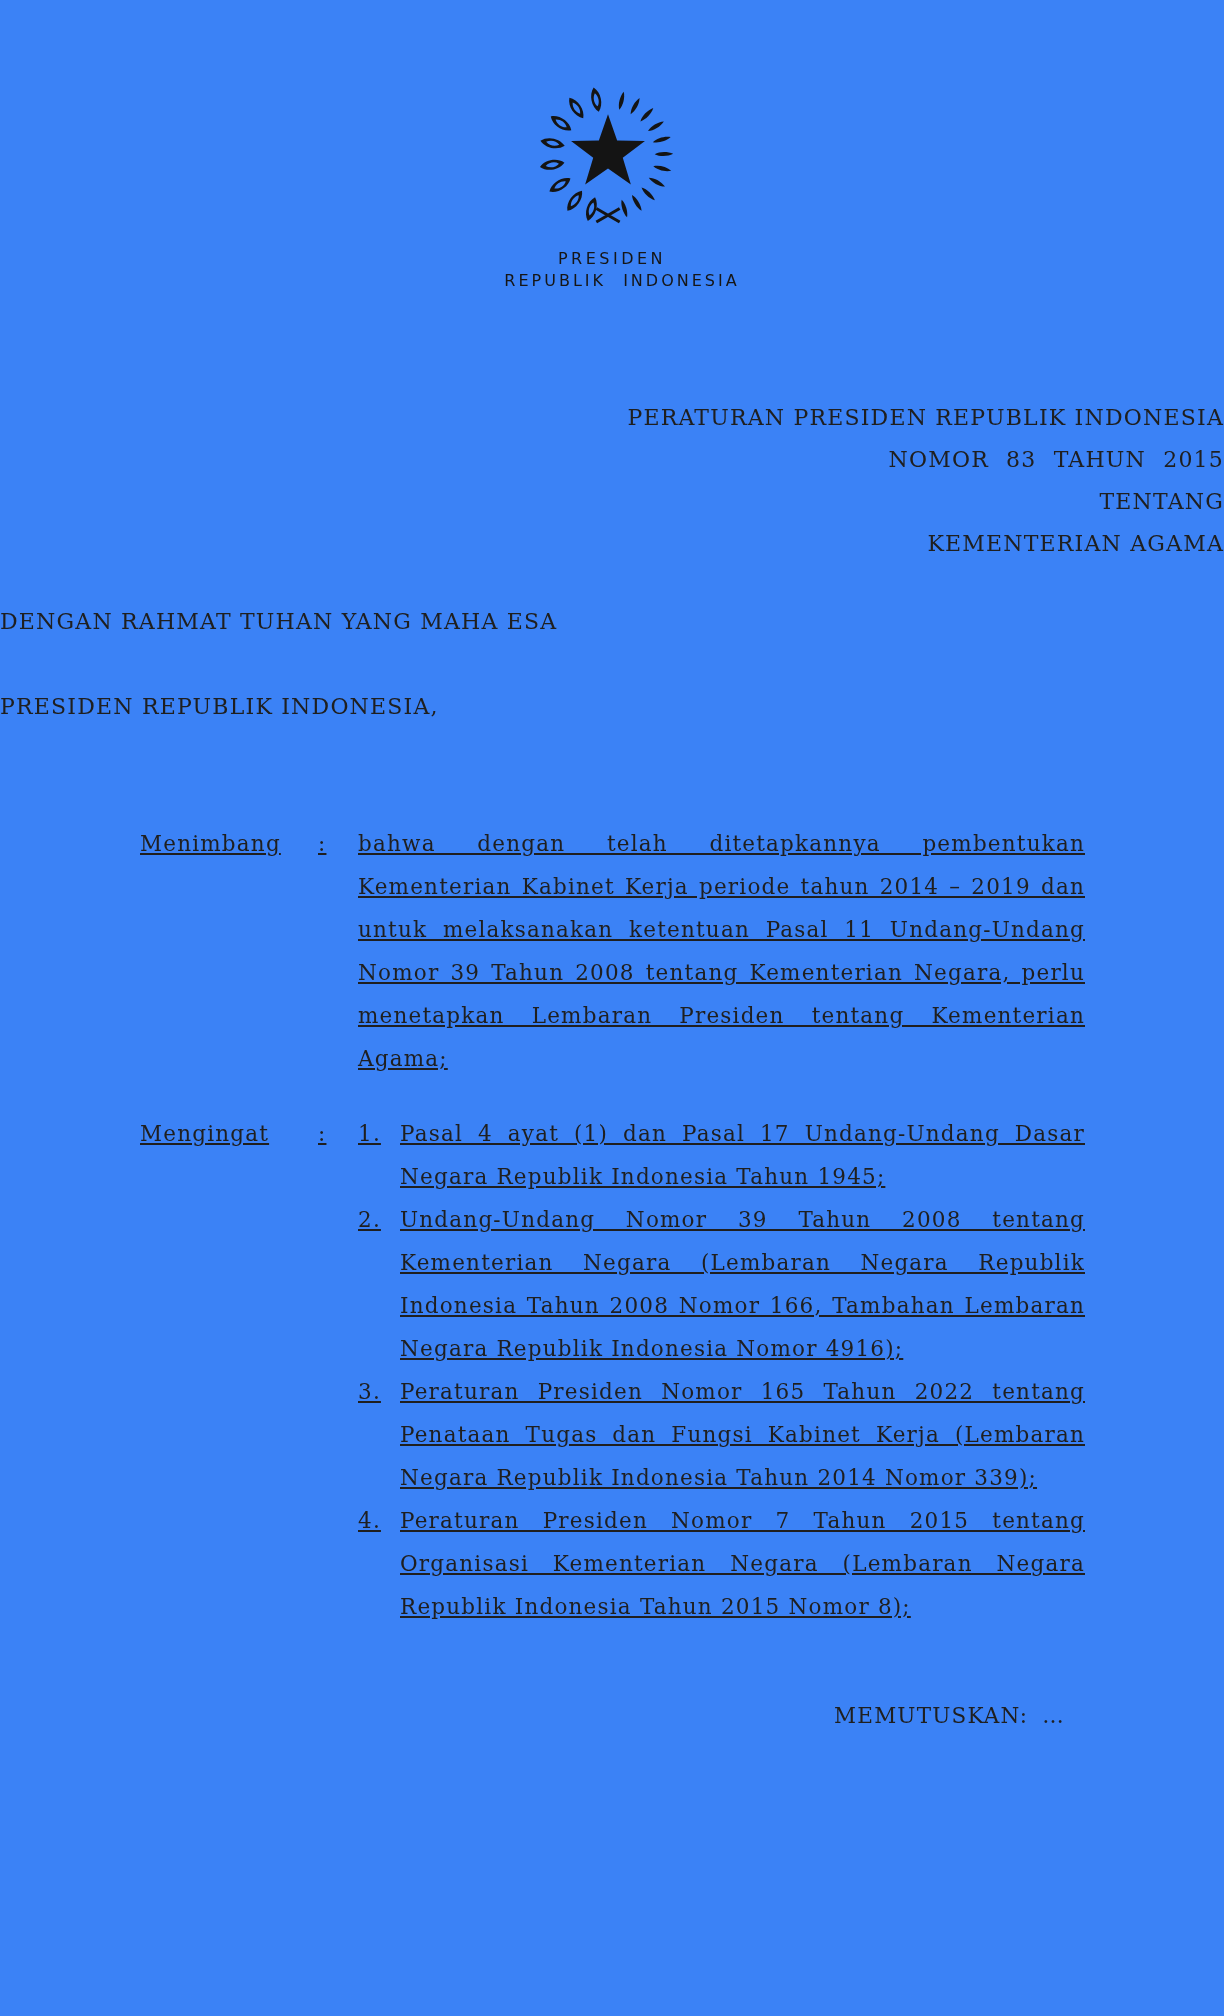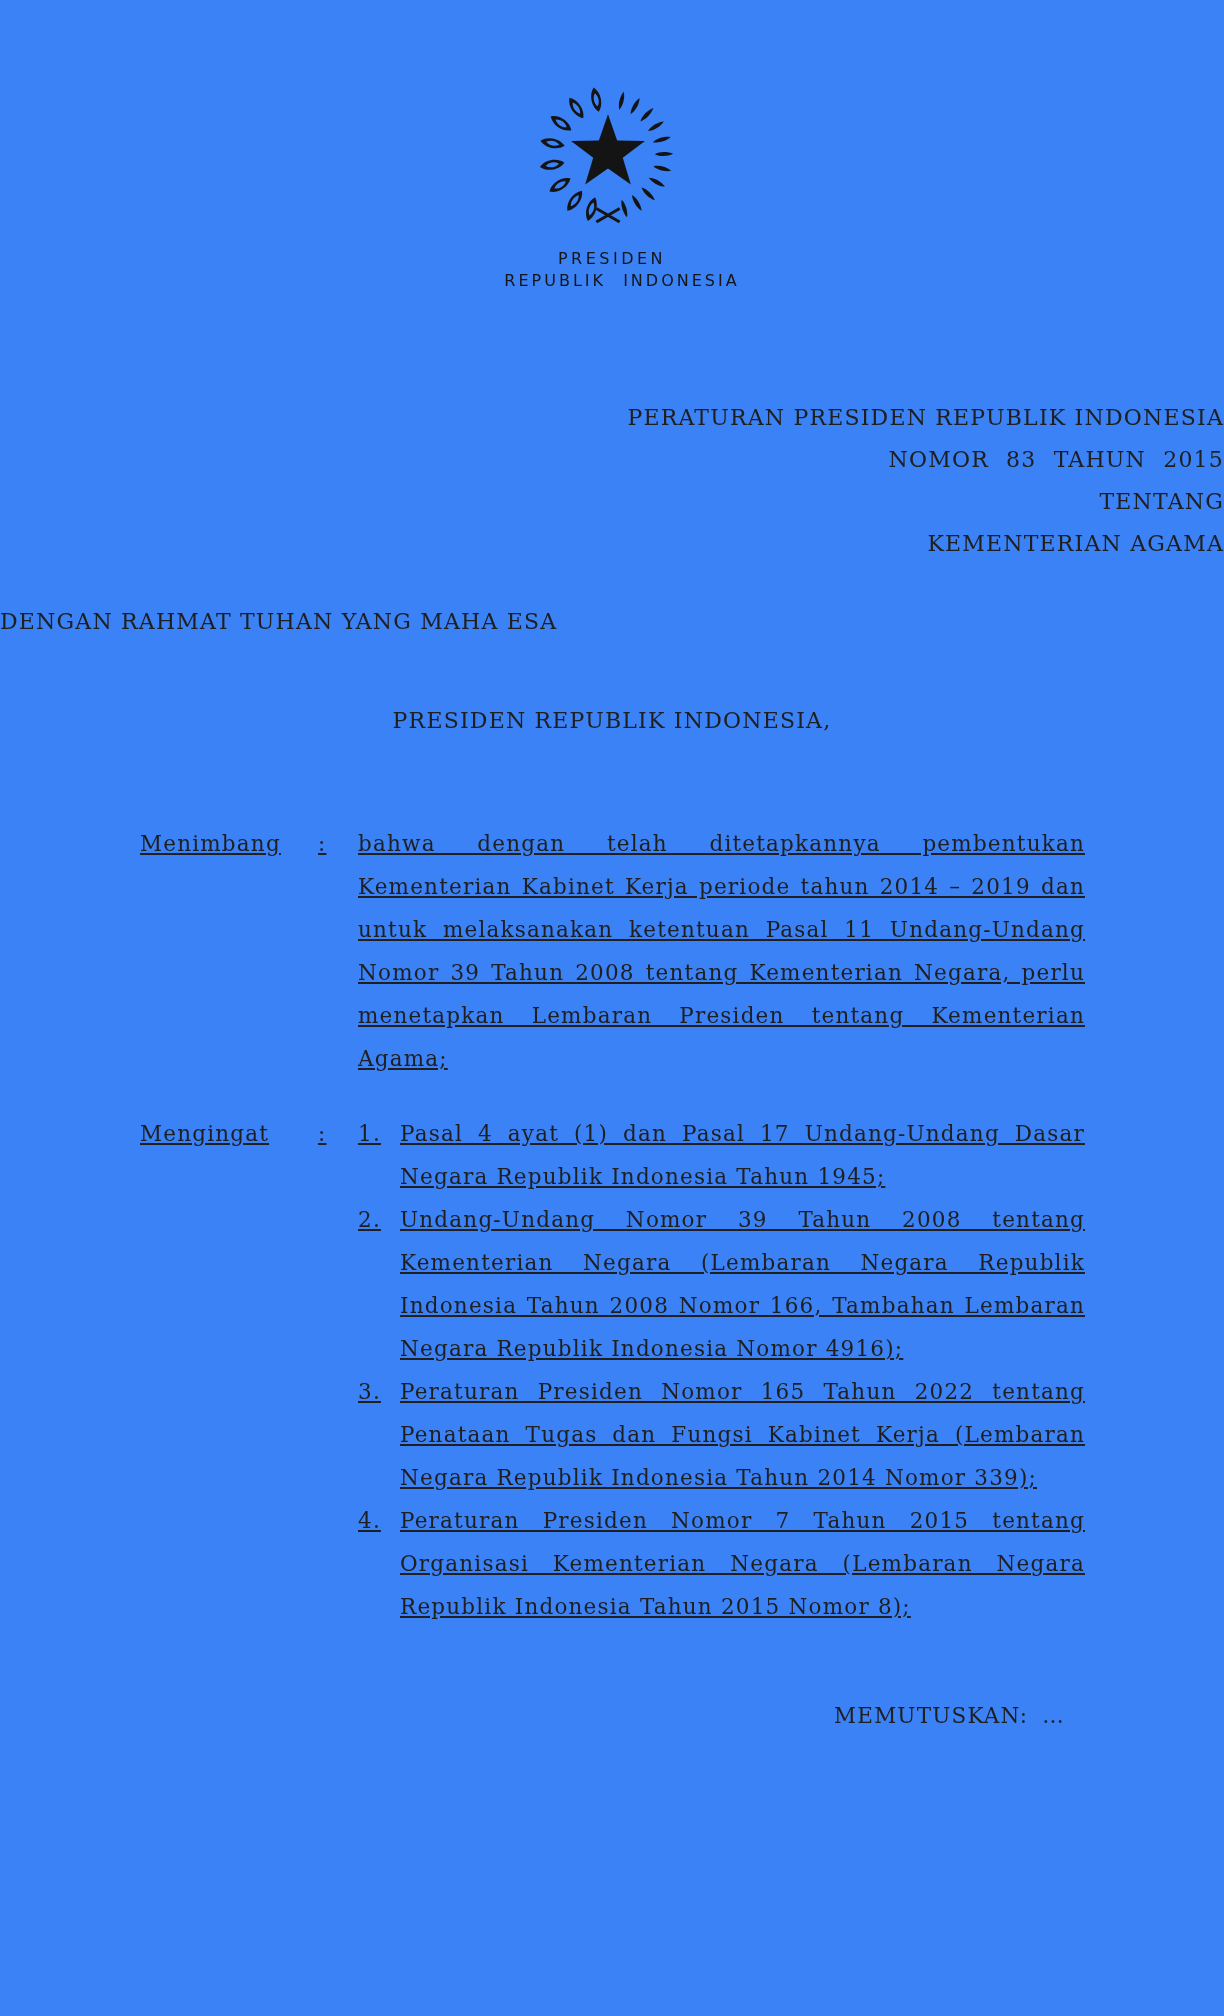--- a/index.html
+++ b/index.html
@@ -32,21 +32,21 @@
     font-size: 22px; line-height: 42px; letter-spacing: 1.2px;
   }
   .wordgap { word-spacing: 9px; }
 
   .motto {
     position: absolute; top: 601px; left: 0; width: 100%;
     text-align: left; font-size: 22px; line-height: 42px; letter-spacing: 1.2px;
   }
   .actor {
     position: absolute; top: 686px; left: 0; width: 100%;
-    text-align: center; font-size: 22px; line-height: 42px; letter-spacing: 1.2px; margin-top: 14px;
+    font-size: 22px; line-height: 42px; letter-spacing: 1.2px;
   }
 
   
   .clauses {
     position: absolute; top: 822px; left: 140px; width: 945px;
     font-size: 21.5px; line-height: 43px; letter-spacing: 1.2px;
   }
   .clause-row { display: grid; grid-template-columns: 178px 40px 1fr; align-items: start; text-decoration: underline; }
   .mengingat-row { margin-top: 32px; }
   .clause-label, .clause-colon { line-height: 43px; }

